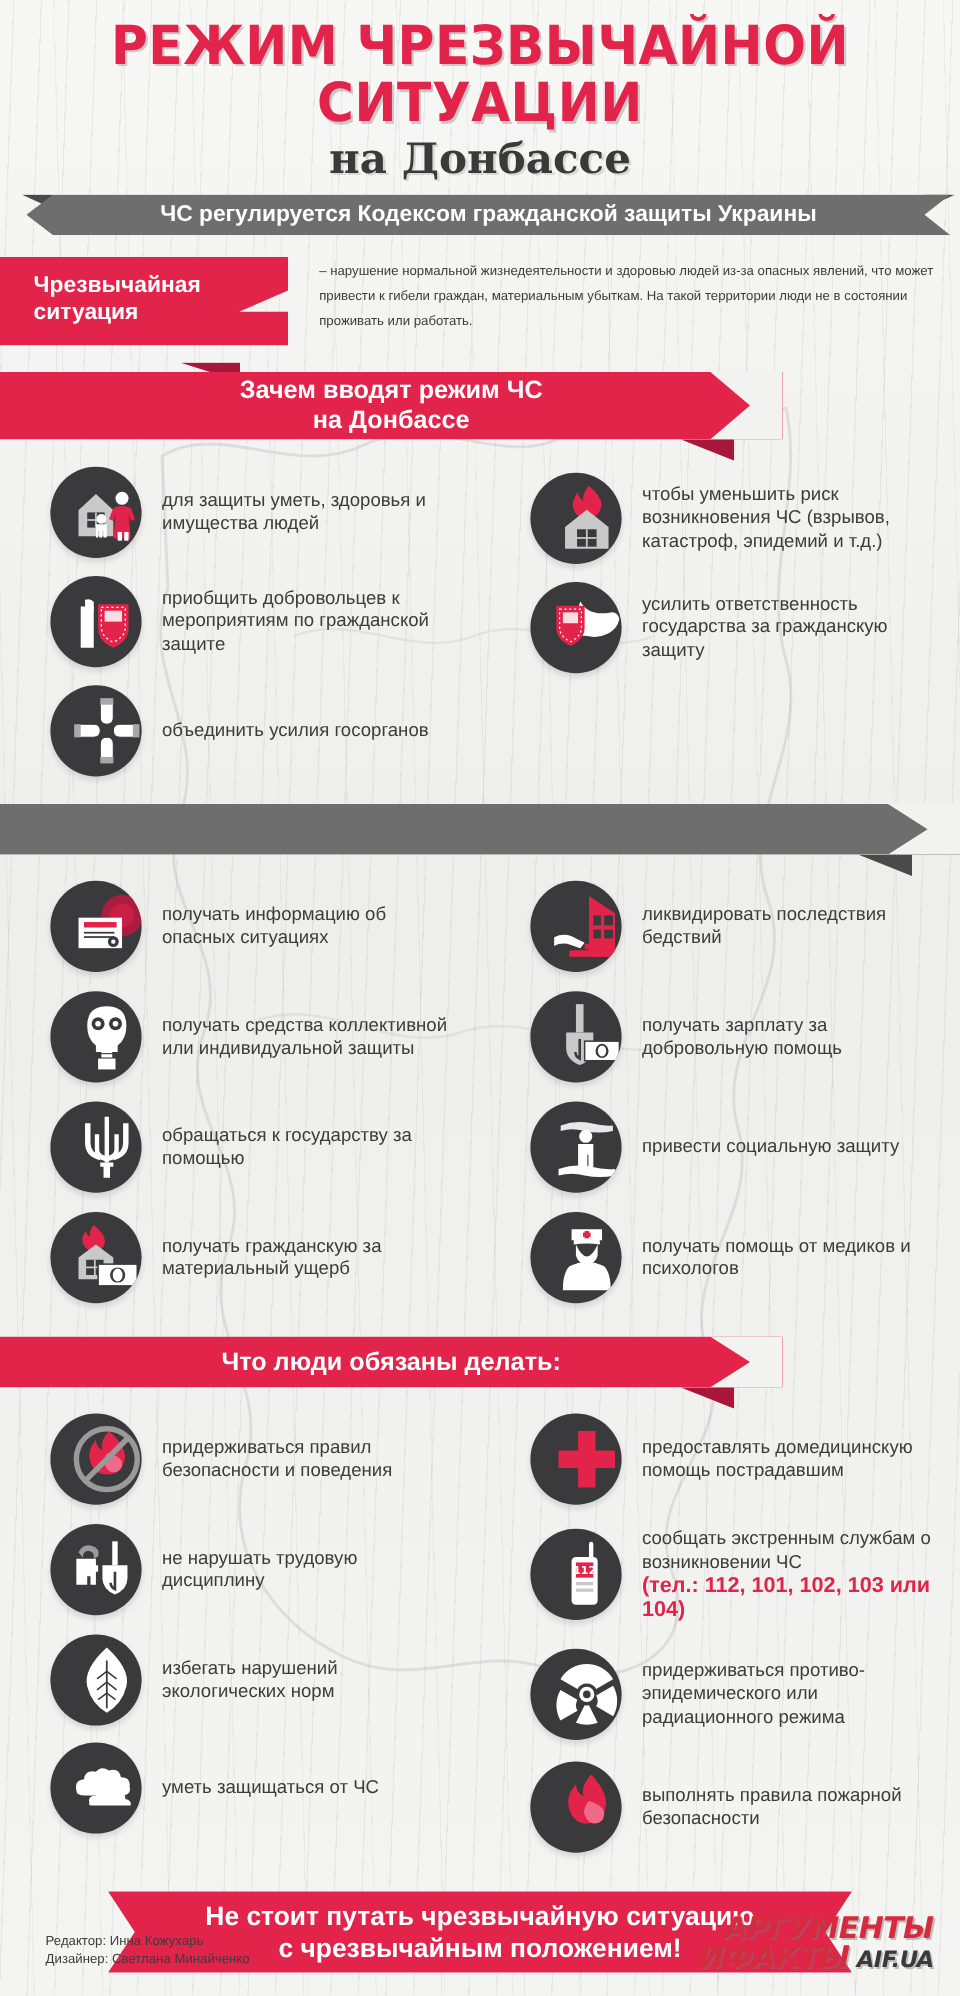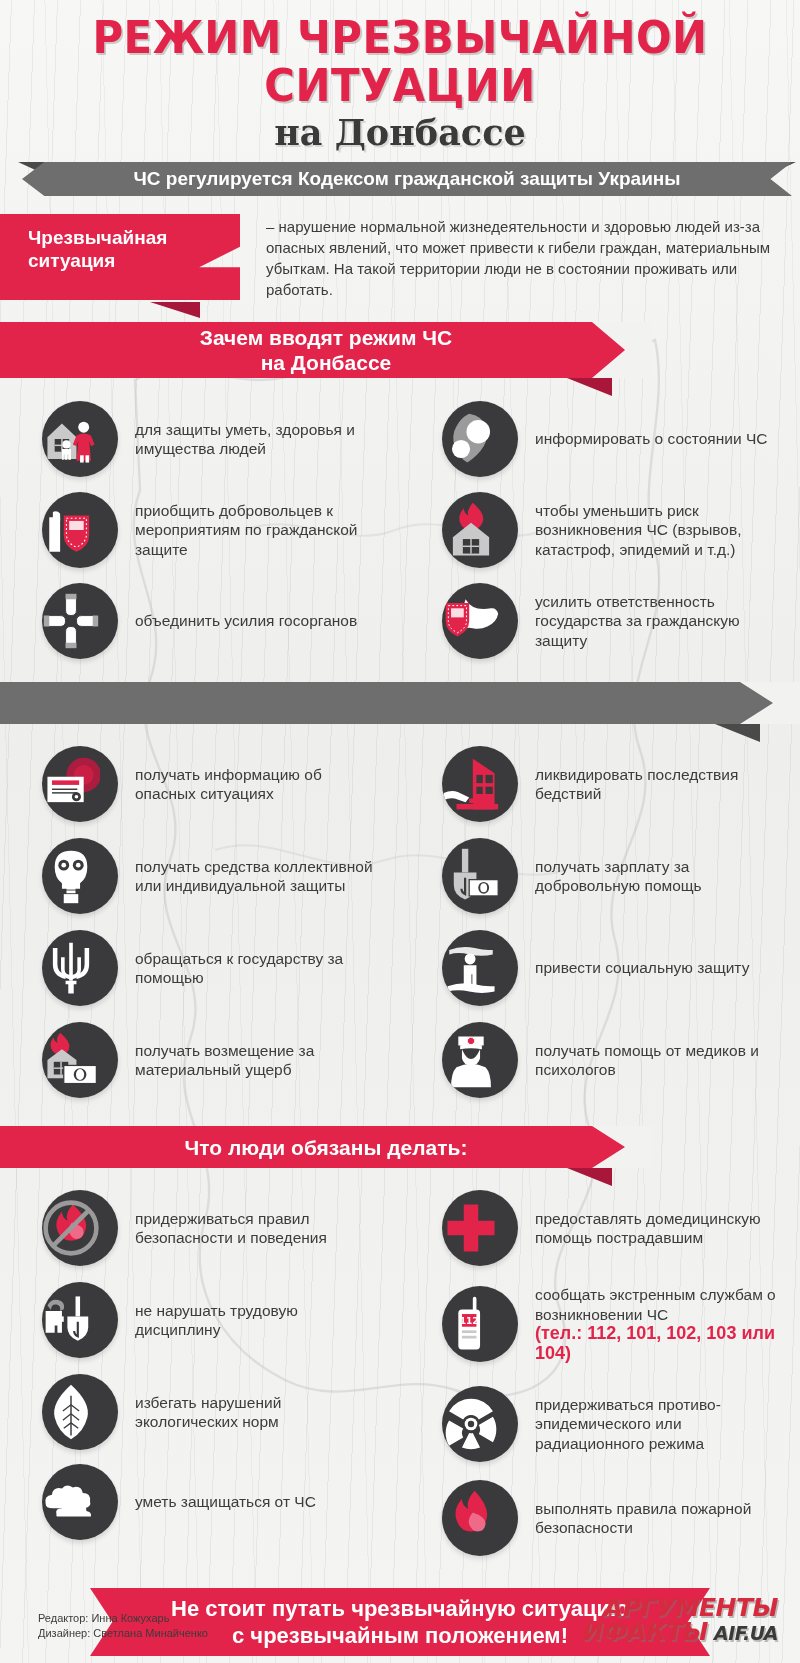--- a/index.html
+++ b/index.html
@@ -105,31 +105,31 @@
     position:relative;width:240px;min-height:74px;background:#e2234a;
     color:#fff;font-weight:bold;font-size:19px;line-height:23px;
     padding:12px 14px 12px 28px;box-sizing:border-box;
     clip-path:polygon(0 0,100% 0,100% 38%,83% 62%,100% 62%,100% 100%,0 100%);
   }
   .def-tag-inner{position:relative;z-index:2;}
   .def-shadow{
     position:absolute;left:150px;top:88px;width:50px;height:16px;background:#a8163a;
     clip-path:polygon(0 0,100% 0,100% 100%);z-index:2;}
   .def-text{
-    flex:1;padding:2px 16px 0 26px;font-size:15px;line-height:21px;color:#3c3c3c;
+    flex:1;padding:2px 16px 0 26px;font-size:11px;line-height:21px;color:#3c3c3c;
   }
 
   
   .grid{position:relative;z-index:3;display:flex;padding:0 0;}
   .col{width:400px;box-sizing:border-box;}
   .item{display:flex;align-items:center;box-sizing:border-box;}
   .icon-circle{
     width:76px;height:76px;border-radius:50%;background:#3a3a3c;flex:0 0 76px;
     position:relative;box-shadow:0 3px 5px rgba(0,0,0,.13);
-    display:flex;align-items:center;justify-content:flex-start;overflow:hidden;
+    display:flex;align-items:center;justify-content:flex-end;overflow:hidden;
   }
   .icon-circle svg{width:58px;height:58px;display:block;}
   .item-text{
     padding-left:17px;font-size:15.5px;line-height:19.5px;color:#3c3c3c;
   }
   .item-text .phone-note{color:#e2234a;font-weight:bold;font-size:18px;display:block;}
 
   
   .final-ribbon{
     position:relative;width:620px;margin:24px auto 0;height:68px;background:#e2234a;
@@ -252,30 +252,20 @@
             <rect x="26" y="56" width="12" height="6" fill="#a8a8a8"></rect>
             <rect x="2" y="26" width="6" height="12" fill="#a8a8a8"></rect>
           </svg>
         </div>
         <div class="item-text">объединить усилия госорганов</div>
       </div>
     </div>
 
     <div class="col">
 
-      <div class="item" style="padding:0 14px 0 42px;height:86px;">
-        <div class="icon-circle">
-          <svg viewBox="0 0 64 64">
-            <path d="M30 4 q14 2 18 14 q4 12 -2 22 q-6 10 -18 18 q-10 -6 -14 -18 q-4 -12 2 -22 q5 -10 14 -14 z" fill="#9b9b9b"></path>
-            <circle cx="40" cy="24" r="13" fill="#fff"></circle>
-            <circle cx="21" cy="43" r="10" fill="#fff"></circle>
-          </svg>
-        </div>
-        <div class="item-text">информировать о состоянии ЧС</div>
-      </div>
 
       <div class="item" style="padding:0 14px 0 42px;height:96px;">
         <div class="icon-circle">
           <svg viewBox="0 0 64 64">
             <path d="M34 2 q-7 8 -5 14 q-5 -3 -5 -8 q-7 8 -4 16 q3 8 12 8 q10 0 13 -9 q3 -9 -11 -21 z" fill="#e2234a"></path>
             <path d="M12 40 L32 24 L52 40 L52 60 L12 60 Z" fill="#c9c9c9"></path>
             <rect x="23" y="42" width="18" height="16" fill="#3a3a3c"></rect>
             <rect x="31.2" y="42" width="1.6" height="16" fill="#c9c9c9"></rect>
             <rect x="23" y="49.2" width="18" height="1.6" fill="#c9c9c9"></rect>
           </svg>
@@ -361,21 +351,21 @@
             <path d="M20 2 q-5 6 -3 11 q-4 -2 -4 -6 q-5 6 -3 12 q3 7 10 7 q8 0 10 -7 q2 -7 -10 -17 z" fill="#e2234a"></path>
             <path d="M6 32 L22 20 L38 32 L38 52 L6 52 Z" fill="#c9c9c9"></path>
             <rect x="13" y="34" width="16" height="14" fill="#3a3a3c"></rect>
             <rect x="20.2" y="34" width="1.6" height="14" fill="#c9c9c9"></rect>
             <rect x="13" y="40.2" width="16" height="1.6" fill="#c9c9c9"></rect>
             <rect x="24" y="38" width="36" height="20" fill="#fff" stroke="#3a3a3c" stroke-width="1.4"></rect>
             <ellipse cx="42" cy="48" rx="7" ry="7" fill="#3a3a3c"></ellipse>
             <ellipse cx="42" cy="48" rx="4.5" ry="6" fill="#fff"></ellipse>
           </svg>
         </div>
-        <div class="item-text">получать возмещение за материальный ущерб</div>
+        <div class="item-text">получать гражданскую за материальный ущерб</div>
       </div>
     </div>
 
     <div class="col">
 
       <div class="item" style="padding:0 14px 0 42px;height:88px;">
         <div class="icon-circle">
           <svg viewBox="0 0 64 64">
             <path d="M34 4 l24 16 v40 h-24 z" fill="#e2234a"></path>
             <rect x="38" y="22" width="7" height="9" fill="#3a3a3c"></rect>

